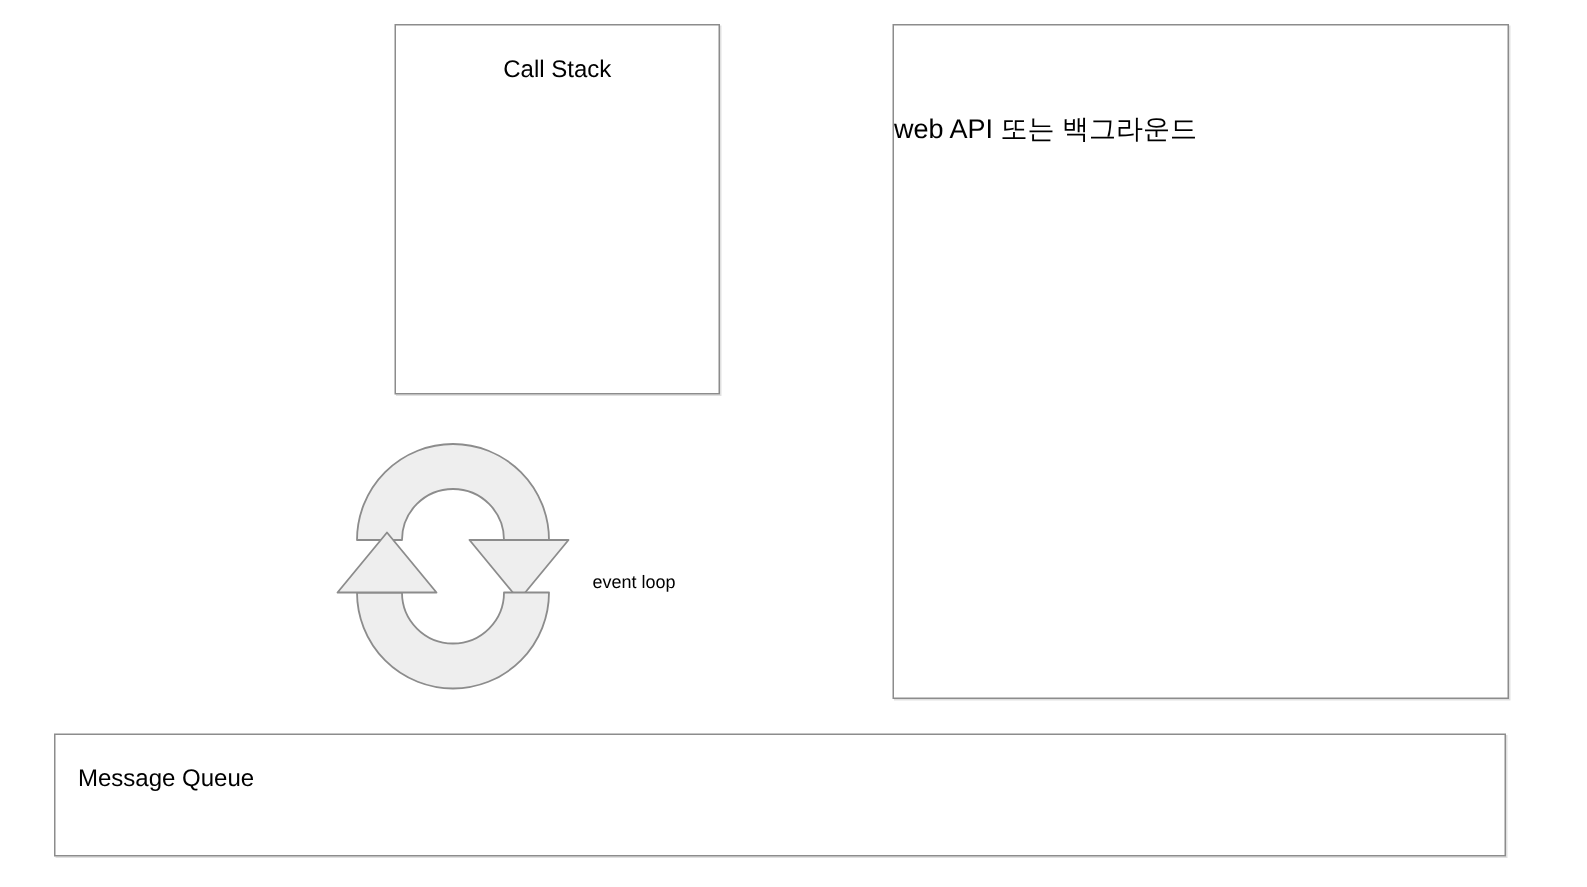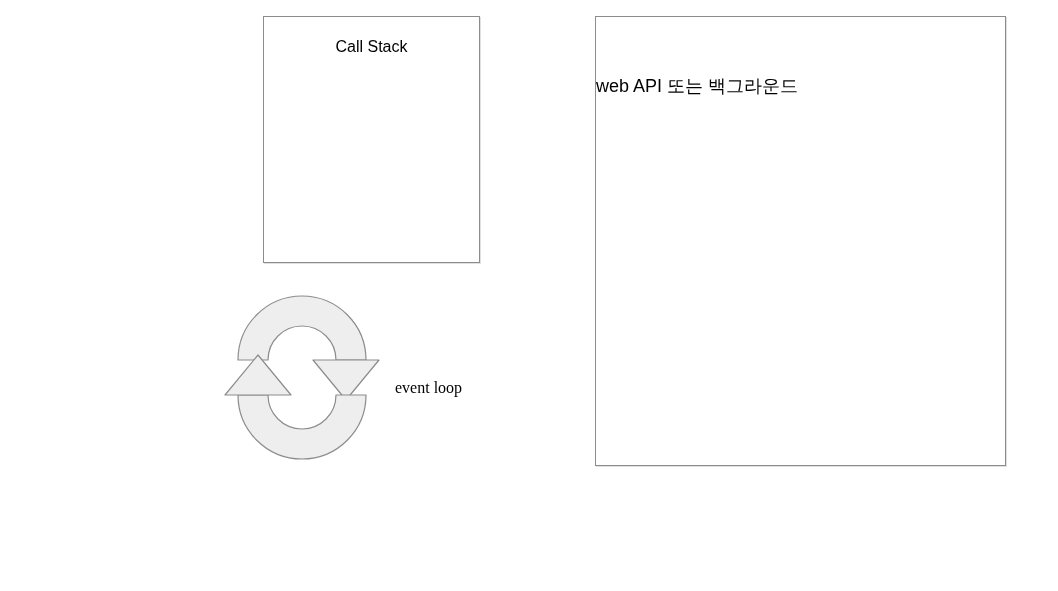--- a/index.html
+++ b/index.html
@@ -98,24 +98,23 @@
   #event-loop-icon svg {
     display: block;
     width: 160px;
     height: 185px;
   }
 
   #event-loop-label {
     position: absolute;
     left: 395px;
     top: 378px;
-    font-size: 16px;
+    font-size: 12px;
     line-height: 20px;
     white-space: nowrap;
-    font-family: Liberation Serif, serif;
   }
 </style>
 </head>
 <body>
 
 <div class="diagram-canvas">
 
   <div class="box" id="call-stack-box">
     <div id="call-stack-title">Call Stack</div>
   </div>
@@ -143,14 +142,18 @@
                L 46 110
                A 34 34 0 0 0 114 110
                Z" fill="#eeeeee" stroke="#8c8c8c" stroke-width="1.2" stroke-linejoin="round"></path>
 
       <path d="M 3 110 L 69 110 L 36 70 Z" fill="#eeeeee" stroke="#8c8c8c" stroke-width="1.2" stroke-linejoin="round"></path>
     </svg>
   </div>
 
   <div id="event-loop-label">event loop</div>
 
+  <div class="box" id="message-queue-box">
+    <div id="message-queue-label">Message Queue</div>
+
+  </div>
 
 </div>
 
 </body></html>

